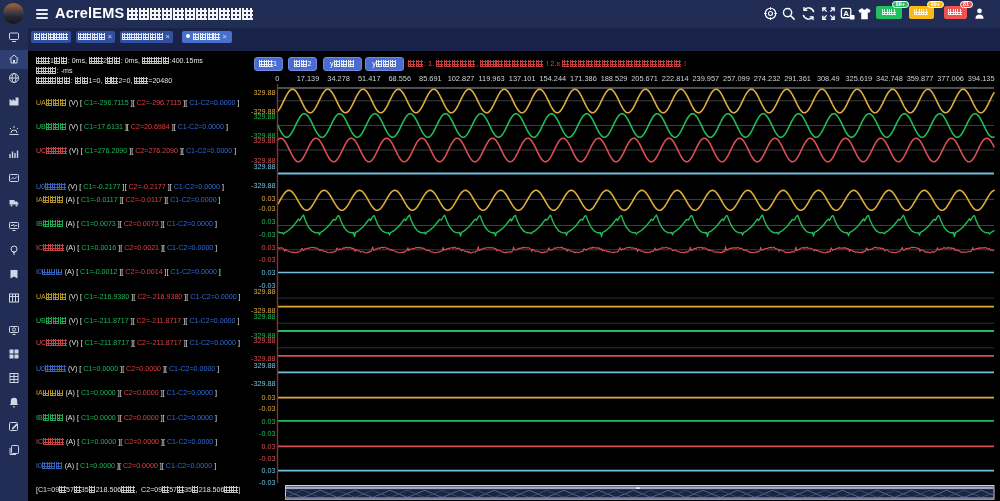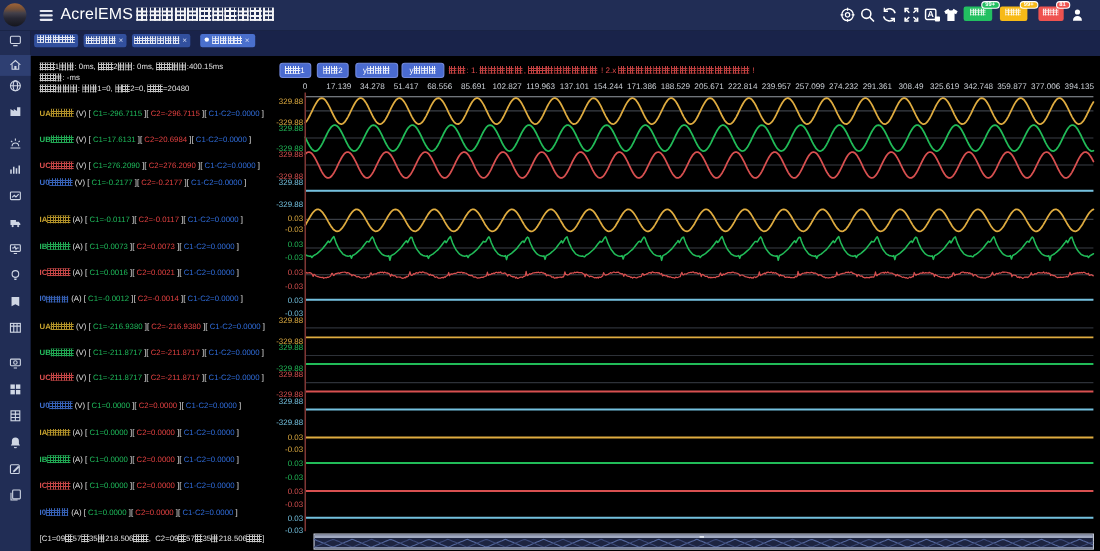--- a/index.html
+++ b/index.html
@@ -8,40 +8,40 @@
 .content{position:absolute;left:28px;top:50.5px;width:972px;height:450.5px;background:#000}
 .avatar{position:absolute;left:2.5px;top:2.5px;width:21px;height:21px;border-radius:50%;background:linear-gradient(180deg,#a06438 0%,#7a5236 22%,#43404a 42%,#282834 64%,#15161d 100%)}
 .hb{height:1.6px;background:#e8eaf2;margin-bottom:2.4px;border-radius:1px}
 i.z,i.zb,i.zt,i.zr{display:inline-block;vertical-align:-1px;width:6.6px;height:6.7px;margin:0 0.35px 0 0;
 background:repeating-linear-gradient(0deg,currentColor 0 0.9px,transparent 0.9px 2.3px),repeating-linear-gradient(90deg,currentColor 0 0.9px,transparent 0.9px 2.4px);opacity:0.88}
 i.zt{width:10.4px;height:11.5px;margin:0 1.1px 0 0;vertical-align:-1.5px;color:#fff;
 background:repeating-linear-gradient(0deg,#fff 0 1.6px,transparent 1.6px 4px),repeating-linear-gradient(90deg,#fff 0 1.6px,transparent 1.6px 4.2px);opacity:0.95}
 i.zb{color:#fff} i.zr{color:#e04b4b;width:7.2px;margin-right:0.8px}
 .prow{position:absolute;left:36px;font-size:7.1px;color:#ddd;white-space:nowrap;letter-spacing:0}
 .prow .w{color:#e0e0e0} .prow .c1{color:#1eb85a} .prow .c2{color:#e04040} .prow .c3{color:#2f6bd8}
-.prow b{font-weight:bold}
+.prow b{font-weight:normal}
 .btn{position:absolute;top:57px;height:13.5px;background:#4a6bd0;border:1px solid #7289dd;border-radius:3px;color:#fff;font-size:7.2px;text-align:center;line-height:12px}
 .note{position:absolute;left:408px;top:59px;font-size:7.4px;color:#e04b4b;white-space:nowrap}
 .bdg{position:absolute;top:6.3px;height:12.3px;border-radius:2px;text-align:center;color:#fff;font-size:7px;line-height:11.2px}
 .bub{position:absolute;top:1px;height:7px;border-radius:3.5px;border:0.8px solid #fff;color:#fff;font-size:5.3px;font-weight:bold;text-align:center;line-height:5.6px}
 .tab{position:absolute;top:2.5px;height:12px;background:#32509e;border-radius:2px;color:#fff;text-align:center;line-height:11.5px;font-size:7px}
 .tab.act{background:#4a70cd}
 .tab .x{color:#cdd6f0;margin-left:2px;font-size:7.5px}
 .tab .dot{display:inline-block;width:4px;height:4px;border-radius:50%;background:#fff;margin-right:2.5px;vertical-align:0.5px}
 .sic{position:absolute;left:8px}
 .selblk{position:absolute;left:0;top:22px;width:28px;height:18.5px;background:#2e3f72}
 </style></head><body>
 <div class="header">
     <div class="avatar"></div>
     <div style="position:absolute;left:36px;top:9px;width:12px">
       <div class="hb"></div>
       <div class="hb"></div>
       <div class="hb"></div>
     </div>
-    <div style="position:absolute;left:55px;top:5px;font-size:14.5px;font-weight:normal;color:#fff;letter-spacing:0.2px">AcrelEMS<span style="margin-left:3px"><i class="zt"></i><i class="zt"></i><i class="zt"></i><i class="zt"></i><i class="zt"></i><i class="zt"></i><i class="zt"></i><i class="zt"></i><i class="zt"></i><i class="zt"></i><i class="zt"></i></span></div>
+    <div style="position:absolute;left:55px;top:5px;font-size:14.5px;font-weight:bold;color:#fff;letter-spacing:0.2px">AcrelEMS<span style="margin-left:3px"><i class="zt"></i><i class="zt"></i><i class="zt"></i><i class="zt"></i><i class="zt"></i><i class="zt"></i><i class="zt"></i><i class="zt"></i><i class="zt"></i><i class="zt"></i><i class="zt"></i></span></div>
     <svg style="position:absolute;left:762.5px;top:6px" width="15" height="15" viewBox="0 0 16 16">
       <circle cx="8" cy="8" r="5.6" fill="none" stroke="#fff" stroke-width="1.3"></circle>
       <circle cx="8" cy="8" r="2.1" fill="none" stroke="#fff" stroke-width="1.2"></circle>
       <path d="M8 1.2V4M8 12v2.8M1.2 8H4M12 8h2.8" stroke="#fff" stroke-width="1.2"></path>
     </svg>
     <svg style="position:absolute;left:781px;top:6px" width="15" height="15" viewBox="0 0 16 16">
       <circle cx="7" cy="7" r="4.4" fill="none" stroke="#fff" stroke-width="1.5"></circle>
       <path d="M10.3 10.3L14 14" stroke="#fff" stroke-width="1.6" stroke-linecap="round"></path>
     </svg>
     <svg style="position:absolute;left:800.5px;top:6px" width="15" height="15" viewBox="0 0 16 16">
@@ -252,21 +252,21 @@
     <rect x="388" y="435.3" width="4" height="1.6" fill="#e8ecf4"></rect>
     <rect x="38.0" y="445.4" width="707.5" height="1.2" fill="#8d97b0"></rect>
   </svg>
 <div class="prow" style="top:56.5px"><span class="w"><i class="z"></i><i class="z"></i>1<i class="z"></i><i class="z"></i>: 0ms, <i class="z"></i><i class="z"></i>2<i class="z"></i><i class="z"></i>: 0ms, <i class="z"></i><i class="z"></i><i class="z"></i><i class="z"></i>:400.15ms</span></div>
 <div class="prow" style="top:66.5px"><span class="w"><i class="z"></i><i class="z"></i><i class="z"></i>: -ms</span></div>
 <div class="prow" style="top:76.5px"><span class="w"><i class="z"></i><i class="z"></i><i class="z"></i><i class="z"></i><i class="z"></i>: <i class="z"></i><i class="z"></i>1=0, <i class="z"></i><i class="z"></i>2=0, <i class="z"></i><i class="z"></i>=20480</span></div>
 <div class="prow" style="top:486px"><span class="w">[C1=09<i class="z"></i>57<i class="z"></i>35<i class="z"></i>218.506<i class="z"></i><i class="z"></i>,&nbsp;&nbsp;C2=09<i class="z"></i>57<i class="z"></i>35<i class="z"></i>218.506<i class="z"></i><i class="z"></i>]</span></div>
 <div class="prow" style="top:98.7px"><b style="color:#c9a42e">UA<i class="z"></i><i class="z"></i><i class="z"></i></b> <span class="w">(V) [</span> <span class="c1">C1=-296.7115</span> <span class="w">][</span> <span class="c2">C2=-296.7115</span> <span class="w">][</span> <span class="c3">C1-C2=0.0000</span> <span class="w">]</span></div>
 <div class="prow" style="top:122.9px"><b style="color:#25bd5e">UB<i class="z"></i><i class="z"></i><i class="z"></i></b> <span class="w">(V) [</span> <span class="c1">C1=17.6131</span> <span class="w">][</span> <span class="c2">C2=20.6984</span> <span class="w">][</span> <span class="c3">C1-C2=0.0000</span> <span class="w">]</span></div>
 <div class="prow" style="top:147.1px"><b style="color:#dd4f4f">UC<i class="z"></i><i class="z"></i><i class="z"></i></b> <span class="w">(V) [</span> <span class="c1">C1=276.2090</span> <span class="w">][</span> <span class="c2">C2=276.2090</span> <span class="w">][</span> <span class="c3">C1-C2=0.0000</span> <span class="w">]</span></div>
-<div class="prow" style="top:162px"><b style="color:#3e6fd0">U0<i class="z"></i><i class="z"></i><i class="z"></i></b> <span class="w">(V) [</span> <span class="c1">C1=-0.2177</span> <span class="w">][</span> <span class="c2">C2=-0.2177</span> <span class="w">][</span> <span class="c3">C1-C2=0.0000</span> <span class="w">]</span></div>
+<div class="prow" style="top:183px"><b style="color:#3e6fd0">U0<i class="z"></i><i class="z"></i><i class="z"></i></b> <span class="w">(V) [</span> <span class="c1">C1=-0.2177</span> <span class="w">][</span> <span class="c2">C2=-0.2177</span> <span class="w">][</span> <span class="c3">C1-C2=0.0000</span> <span class="w">]</span></div>
 <div class="prow" style="top:195.6px"><b style="color:#c9a42e">IA<i class="z"></i><i class="z"></i><i class="z"></i></b> <span class="w">(A) [</span> <span class="c1">C1=-0.0117</span> <span class="w">][</span> <span class="c2">C2=-0.0117</span> <span class="w">][</span> <span class="c3">C1-C2=0.0000</span> <span class="w">]</span></div>
 <div class="prow" style="top:219.8px"><b style="color:#25bd5e">IB<i class="z"></i><i class="z"></i><i class="z"></i></b> <span class="w">(A) [</span> <span class="c1">C1=0.0073</span> <span class="w">][</span> <span class="c2">C2=0.0073</span> <span class="w">][</span> <span class="c3">C1-C2=0.0000</span> <span class="w">]</span></div>
 <div class="prow" style="top:244.0px"><b style="color:#dd4f4f">IC<i class="z"></i><i class="z"></i><i class="z"></i></b> <span class="w">(A) [</span> <span class="c1">C1=0.0016</span> <span class="w">][</span> <span class="c2">C2=0.0021</span> <span class="w">][</span> <span class="c3">C1-C2=0.0000</span> <span class="w">]</span></div>
 <div class="prow" style="top:268.2px"><b style="color:#3e6fd0">I0<i class="z"></i><i class="z"></i><i class="z"></i></b> <span class="w">(A) [</span> <span class="c1">C1=-0.0012</span> <span class="w">][</span> <span class="c2">C2=-0.0014</span> <span class="w">][</span> <span class="c3">C1-C2=0.0000</span> <span class="w">]</span></div>
 <div class="prow" style="top:292.5px"><b style="color:#c9a42e">UA<i class="z"></i><i class="z"></i><i class="z"></i></b> <span class="w">(V) [</span> <span class="c1">C1=-216.9380</span> <span class="w">][</span> <span class="c2">C2=-216.9380</span> <span class="w">][</span> <span class="c3">C1-C2=0.0000</span> <span class="w">]</span></div>
 <div class="prow" style="top:316.7px"><b style="color:#25bd5e">UB<i class="z"></i><i class="z"></i><i class="z"></i></b> <span class="w">(V) [</span> <span class="c1">C1=-211.8717</span> <span class="w">][</span> <span class="c2">C2=-211.8717</span> <span class="w">][</span> <span class="c3">C1-C2=0.0000</span> <span class="w">]</span></div>
 <div class="prow" style="top:339px"><b style="color:#dd4f4f">UC<i class="z"></i><i class="z"></i><i class="z"></i></b> <span class="w">(V) [</span> <span class="c1">C1=-211.8717</span> <span class="w">][</span> <span class="c2">C2=-211.8717</span> <span class="w">][</span> <span class="c3">C1-C2=0.0000</span> <span class="w">]</span></div>
 <div class="prow" style="top:365.1px"><b style="color:#3e6fd0">U0<i class="z"></i><i class="z"></i><i class="z"></i></b> <span class="w">(V) [</span> <span class="c1">C1=0.0000</span> <span class="w">][</span> <span class="c2">C2=0.0000</span> <span class="w">][</span> <span class="c3">C1-C2=0.0000</span> <span class="w">]</span></div>
 <div class="prow" style="top:389.3px"><b style="color:#c9a42e">IA<i class="z"></i><i class="z"></i><i class="z"></i></b> <span class="w">(A) [</span> <span class="c1">C1=0.0000</span> <span class="w">][</span> <span class="c2">C2=0.0000</span> <span class="w">][</span> <span class="c3">C1-C2=0.0000</span> <span class="w">]</span></div>
 <div class="prow" style="top:413.6px"><b style="color:#25bd5e">IB<i class="z"></i><i class="z"></i><i class="z"></i></b> <span class="w">(A) [</span> <span class="c1">C1=0.0000</span> <span class="w">][</span> <span class="c2">C2=0.0000</span> <span class="w">][</span> <span class="c3">C1-C2=0.0000</span> <span class="w">]</span></div>

